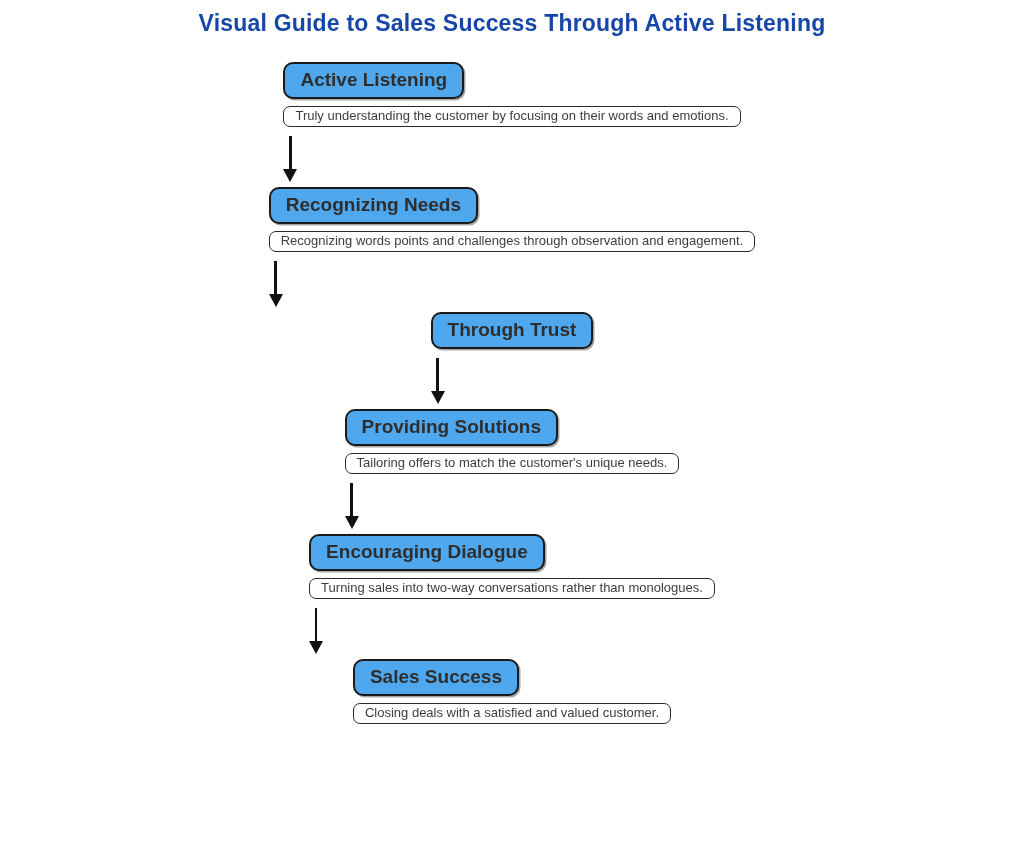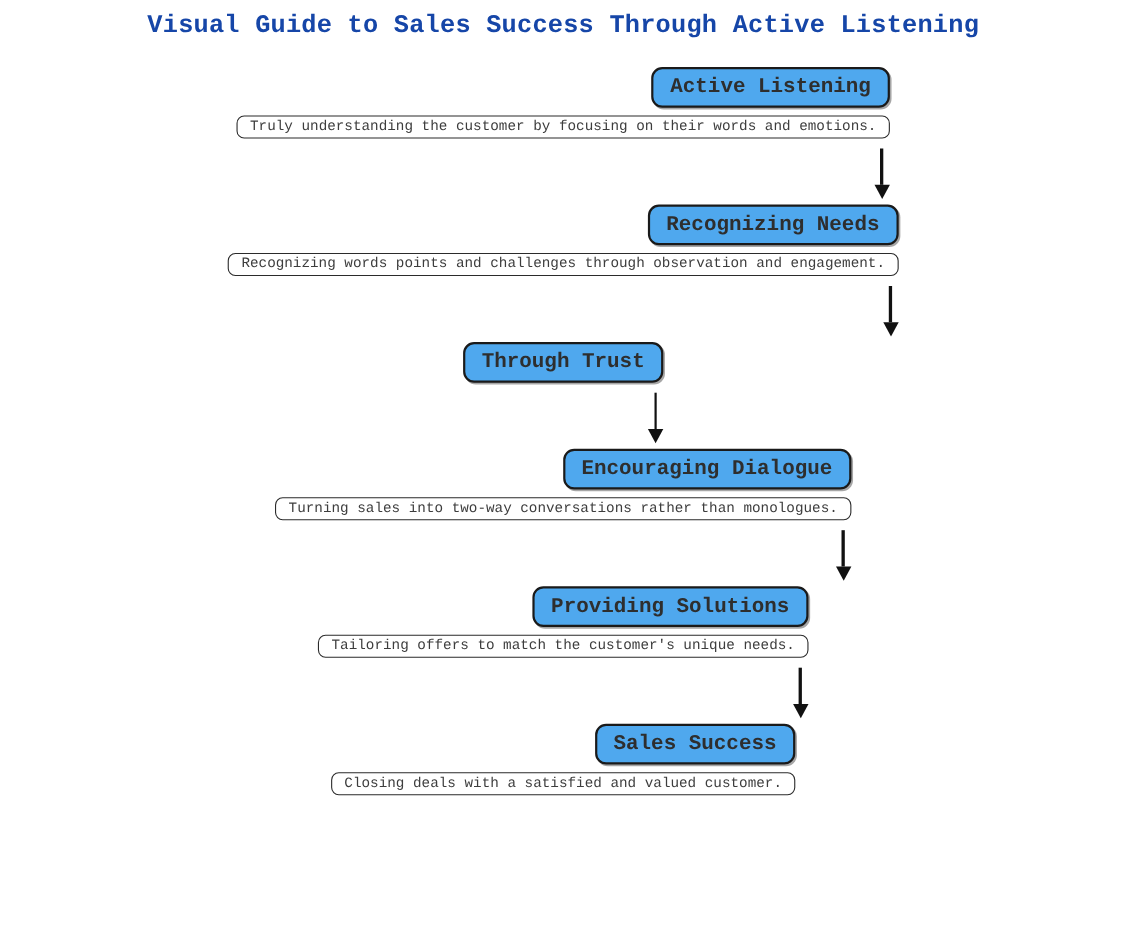--- a/index.html
+++ b/index.html
@@ -12,41 +12,41 @@
     --arrow-color:#111111;
     --bg:#ffffff;
   }
   *{box-sizing:border-box;margin:0;padding:0;}
   html,body{background:#ffffff;}
   .canvas{
     position:relative;
     width:1024px;
     height:849px;
     background:var(--bg);
-    font-family:Liberation Mono, monospace;
+    font-family:Liberation Sans, sans-serif;
     overflow:hidden;
   }
   .title{
     padding-top:10px;
     text-align:center;
     font-size:23px;
     font-weight:bold;
     color:var(--title-color);
     letter-spacing:0.2px;
   }
   .flow{
     margin-top:25px;
     display:flex;
     flex-direction:column;
     align-items:center;
   }
   .step{
     display:flex;
     flex-direction:column;
-    align-items:flex-end;
+    align-items:flex-start;
   }
   .node{
     display:inline-block;
     background:var(--node-fill);
     border:2.4px solid var(--node-border);
     border-radius:10px;
     padding:5px 15px 6px 15px;
     box-shadow:1.5px 1.5px 0 rgba(0,0,0,0.35);
   }
   .node-label{
@@ -120,34 +120,34 @@
       <span class="node-label">Through Trust</span>
     </div>
     <div class="arrow">
       <div class="arrow-line"></div>
       <div class="arrow-head"></div>
     </div>
   </div>
 
   <div class="step">
     <div class="node">
-      <span class="node-label">Encouraging Dialogue</span>
+      <span class="node-label">Providing Solutions</span>
     </div>
-    <div class="desc">Turning sales into two-way conversations rather than monologues.</div>
+    <div class="desc">Tailoring offers to match the customer's unique needs.</div>
     <div class="arrow">
       <div class="arrow-line"></div>
       <div class="arrow-head"></div>
     </div>
   </div>
 
   <div class="step">
     <div class="node">
-      <span class="node-label">Providing Solutions</span>
+      <span class="node-label">Encouraging Dialogue</span>
     </div>
-    <div class="desc">Tailoring offers to match the customer's unique needs.</div>
+    <div class="desc">Turning sales into two-way conversations rather than monologues.</div>
     <div class="arrow">
       <div class="arrow-line"></div>
       <div class="arrow-head"></div>
     </div>
   </div>
 
   <div class="step">
     <div class="node">
       <span class="node-label">Sales Success</span>
     </div>

